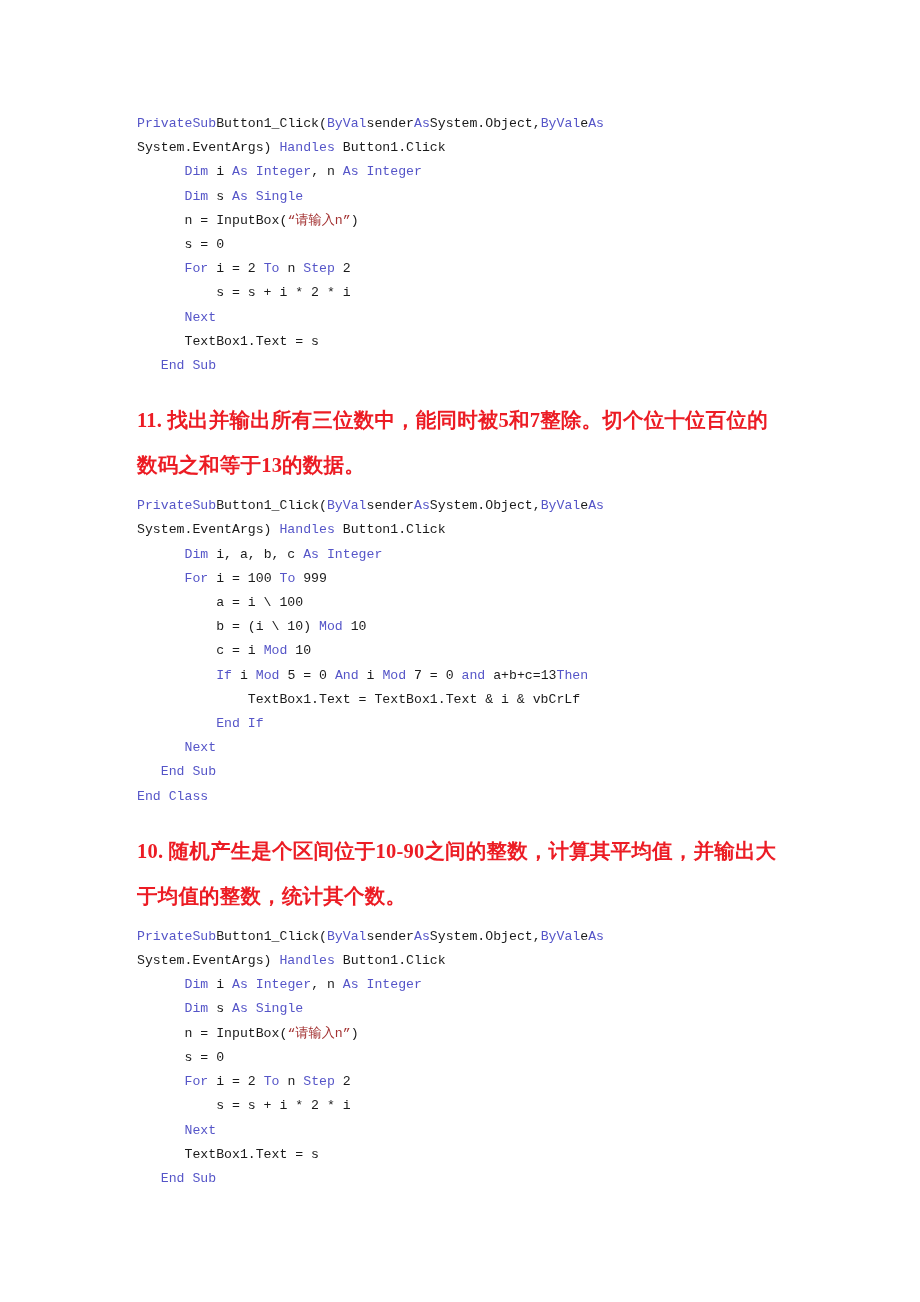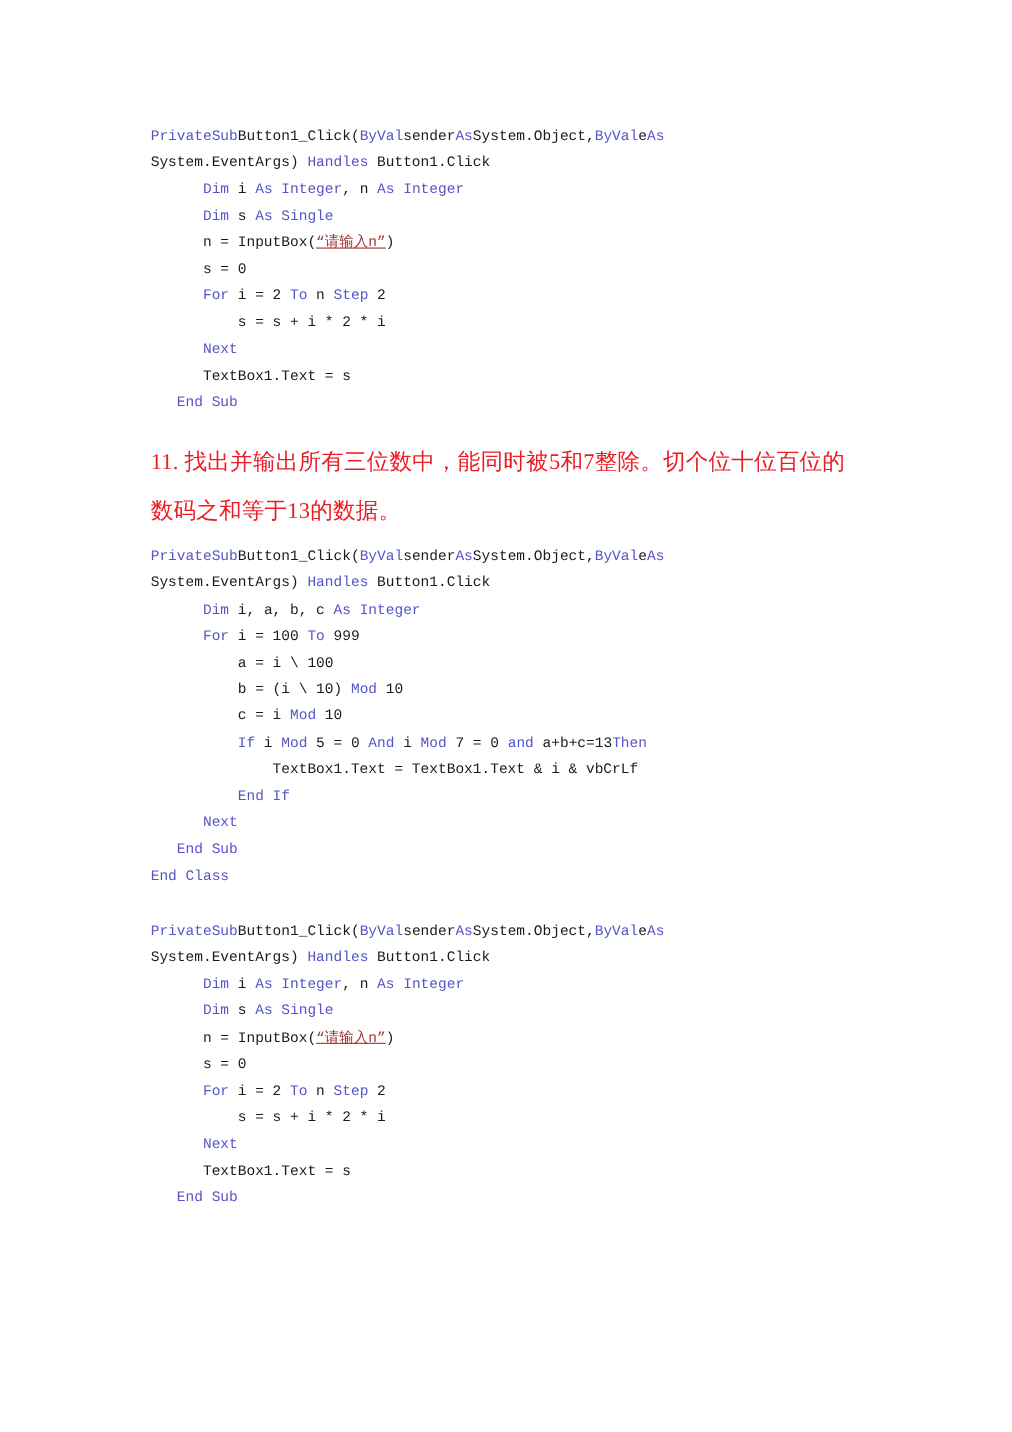--- a/index.html
+++ b/index.html
@@ -40,42 +40,43 @@
   
   .code-line.justified {
     white-space: normal;
     text-align: justify;
     text-align-last: justify;
     width: 648px;
   }
   .code-line.justified > span { white-space: pre; }
 
   .kw   { color: #5555c8; text-align: center; }
-  .str  { color: #a33232; text-decoration: underline; }
+  .str  { color: #a33232; }
 
   
   .heading {
     color: #ec1c24;
     font-family: "Liberation Serif", serif;
-    font-weight: normal;
+    font-weight: bold;
     font-size: 20.5px;
     line-height: 45px;
     letter-spacing: 0.2px;
     width: 648px;
   }
   .gap-before-heading { height: 20px; }
   .gap-after-heading  { height: 6px; }
 </style>
 </head>
 <body>
 
 <div class="page">
   <div class="content" id="content-root">
       <div class="code-block"><div class="code-line justified"><span class="kw">Private</span><span class="kw">Sub</span><span>Button1_Click(</span><span class="kw">ByVal</span><span>sender</span><span class="kw">As</span><span>System.Object,</span><span class="kw">ByVal</span><span>e</span><span class="kw">As</span></div><div class="code-line"><span>System.EventArgs) </span><span class="kw">Handles</span><span> Button1.Click</span></div><div class="code-line"><span>      </span><span class="kw">Dim</span><span> i </span><span class="kw">As Integer</span><span>, n </span><span class="kw">As Integer</span></div><div class="code-line"><span>      </span><span class="kw">Dim</span><span> s </span><span class="kw">As Single</span></div><div class="code-line"><span>      n = InputBox(</span><span class="str">“请输入n”</span><span>)</span></div><div class="code-line"><span>      s = 0</span></div><div class="code-line"><span>      </span><span class="kw">For</span><span> i = 2 </span><span class="kw">To</span><span> n </span><span class="kw">Step</span><span> 2</span></div><div class="code-line"><span>          s = s + i * 2 * i</span></div><div class="code-line"><span>      </span><span class="kw">Next</span></div><div class="code-line"><span>      TextBox1.Text = s</span></div><div class="code-line"><span>   </span><span class="kw">End Sub</span></div></div>
       <div class="gap-before-heading"></div>
       <div class="heading">11. 找出并输出所有三位数中，能同时被5和7整除。切个位十位百位的数码之和等于13的数据。</div>
       <div class="gap-after-heading"></div>
       <div class="code-block"><div class="code-line justified"><span class="kw">Private</span><span class="kw">Sub</span><span>Button1_Click(</span><span class="kw">ByVal</span><span>sender</span><span class="kw">As</span><span>System.Object,</span><span class="kw">ByVal</span><span>e</span><span class="kw">As</span></div><div class="code-line"><span>System.EventArgs) </span><span class="kw">Handles</span><span> Button1.Click</span></div><div class="code-line"><span>      </span><span class="kw">Dim</span><span> i, a, b, c </span><span class="kw">As Integer</span></div><div class="code-line"><span>      </span><span class="kw">For</span><span> i = 100 </span><span class="kw">To</span><span> 999</span></div><div class="code-line"><span>          a = i \ 100</span></div><div class="code-line"><span>          b = (i \ 10) </span><span class="kw">Mod</span><span> 10</span></div><div class="code-line"><span>          c = i </span><span class="kw">Mod</span><span> 10</span></div><div class="code-line"><span>          </span><span class="kw">If</span><span> i </span><span class="kw">Mod</span><span> 5 = 0 </span><span class="kw">And</span><span> i </span><span class="kw">Mod</span><span> 7 = 0 </span><span class="kw">and</span><span> a+b+c=13</span><span class="kw">Then</span></div><div class="code-line"><span>              TextBox1.Text = TextBox1.Text &amp; i &amp; vbCrLf</span></div><div class="code-line"><span>          </span><span class="kw">End If</span></div><div class="code-line"><span>      </span><span class="kw">Next</span></div><div class="code-line"><span>   </span><span class="kw">End Sub</span></div><div class="code-line"><span class="kw">End Class</span></div></div>
       <div class="gap-before-heading"></div>
+      <div class="heading">10. 随机产生是个区间位于10-90之间的整数，计算其平均值，并输出大于均值的整数，统计其个数。</div>
       <div class="gap-after-heading"></div>
       <div class="code-block"><div class="code-line justified"><span class="kw">Private</span><span class="kw">Sub</span><span>Button1_Click(</span><span class="kw">ByVal</span><span>sender</span><span class="kw">As</span><span>System.Object,</span><span class="kw">ByVal</span><span>e</span><span class="kw">As</span></div><div class="code-line"><span>System.EventArgs) </span><span class="kw">Handles</span><span> Button1.Click</span></div><div class="code-line"><span>      </span><span class="kw">Dim</span><span> i </span><span class="kw">As Integer</span><span>, n </span><span class="kw">As Integer</span></div><div class="code-line"><span>      </span><span class="kw">Dim</span><span> s </span><span class="kw">As Single</span></div><div class="code-line"><span>      n = InputBox(</span><span class="str">“请输入n”</span><span>)</span></div><div class="code-line"><span>      s = 0</span></div><div class="code-line"><span>      </span><span class="kw">For</span><span> i = 2 </span><span class="kw">To</span><span> n </span><span class="kw">Step</span><span> 2</span></div><div class="code-line"><span>          s = s + i * 2 * i</span></div><div class="code-line"><span>      </span><span class="kw">Next</span></div><div class="code-line"><span>      TextBox1.Text = s</span></div><div class="code-line"><span>   </span><span class="kw">End Sub</span></div></div>
     </div>
 </div>
 
 </body></html>

